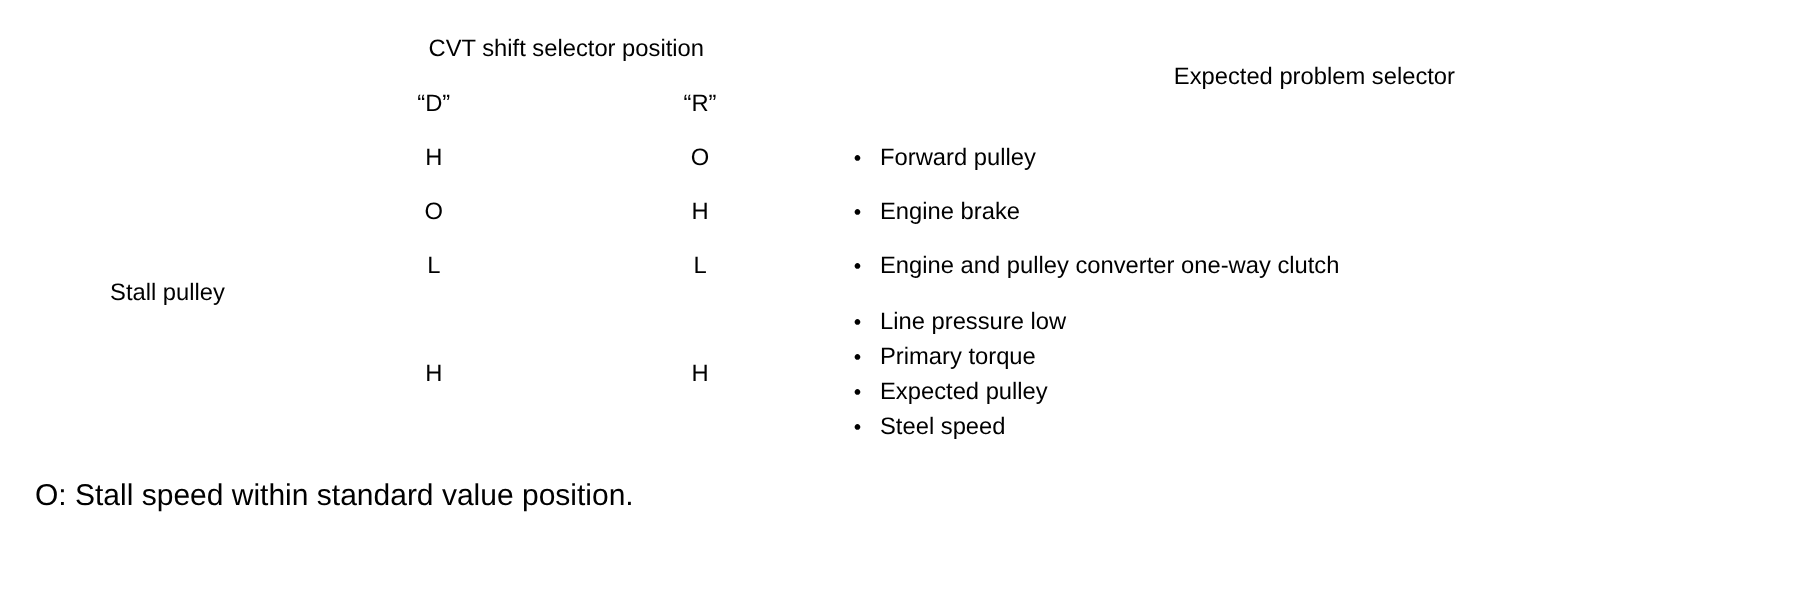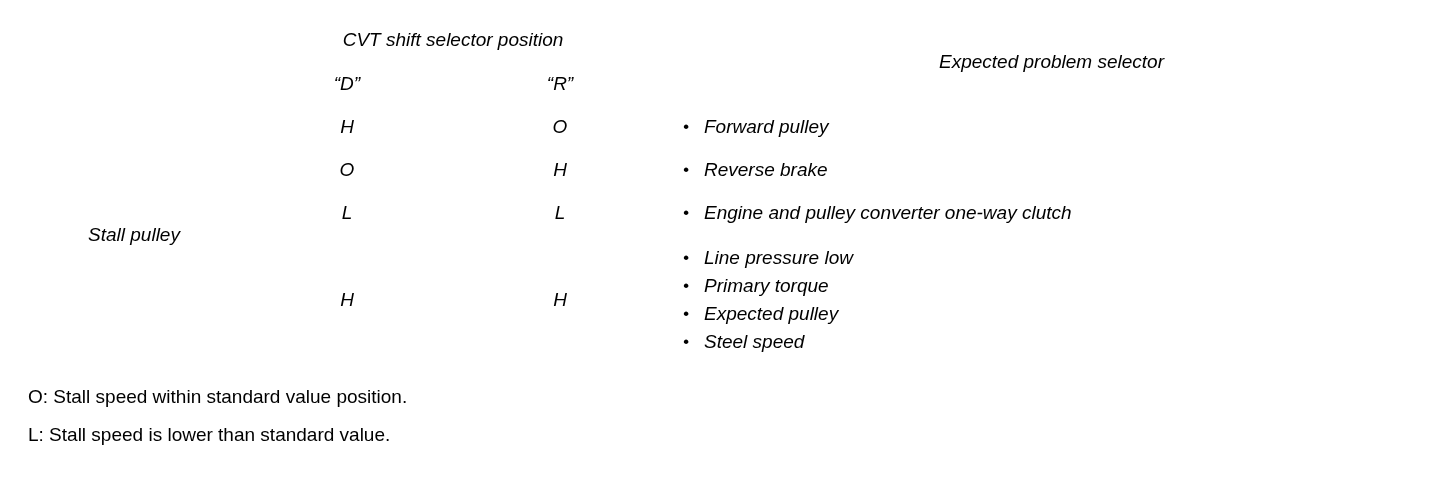--- a/index.html
+++ b/index.html
@@ -35,21 +35,20 @@
     font-size: 19px;
     line-height: 1.25;
   }
 
   table.spec td,
   table.spec th {
     border: 0;
     padding: 0;
     font-weight: normal;
     vertical-align: middle;
-    font-style: italic;
   }
 
   
   col.c-label { width: 212px; }
   col.c-d     { width: 214px; }
   col.c-r     { width: 212px; }
   col.c-prob  { width: 771px; }
 
   
   .bt-thick { border-top: 4px solid #000; }
@@ -97,21 +96,21 @@
     top: 0;
     line-height: 28px;
     font-size: 17px;
   }
 
   
   .footnotes {
     position: absolute;
     left: 28px;
     top: 378px;
-    font-size: 19px;
+    font-size: 24px;
   }
   .footnotes .fn-line {
     height: 38px;
     line-height: 38px;
     white-space: nowrap;
   }
 </style>
 </head>
 <body>
 
@@ -152,21 +151,21 @@
         </td>
       </tr>
 
       <tr class="row-std">
         <td class="ctr bl-thin br-thin bb-thin">O</td>
         <td class="ctr br-thin bb-thin">H</td>
         <td class="lft bb-thin">
           <ul class="bullets">
             <li>
               <span class="bullet-dot">•</span>
-              <span>Reverse brake</span>
+              <span>Engine brake</span>
             </li>
           </ul>
         </td>
       </tr>
 
       <tr class="row-std">
         <td class="ctr bl-thin br-thin bb-thin">L</td>
         <td class="ctr br-thin bb-thin">L</td>
         <td class="lft bb-thin">
           <ul class="bullets">
@@ -201,16 +200,15 @@
             </li>
           </ul>
         </td>
       </tr>
 
     </tbody>
   </table>
 
   <div class="footnotes">
     <div class="fn-line">O: Stall speed within standard value position.</div>
-    <div class="fn-line">L: Stall speed is lower than standard value.</div>
   </div>
 
 </div>
 
 </body></html>

